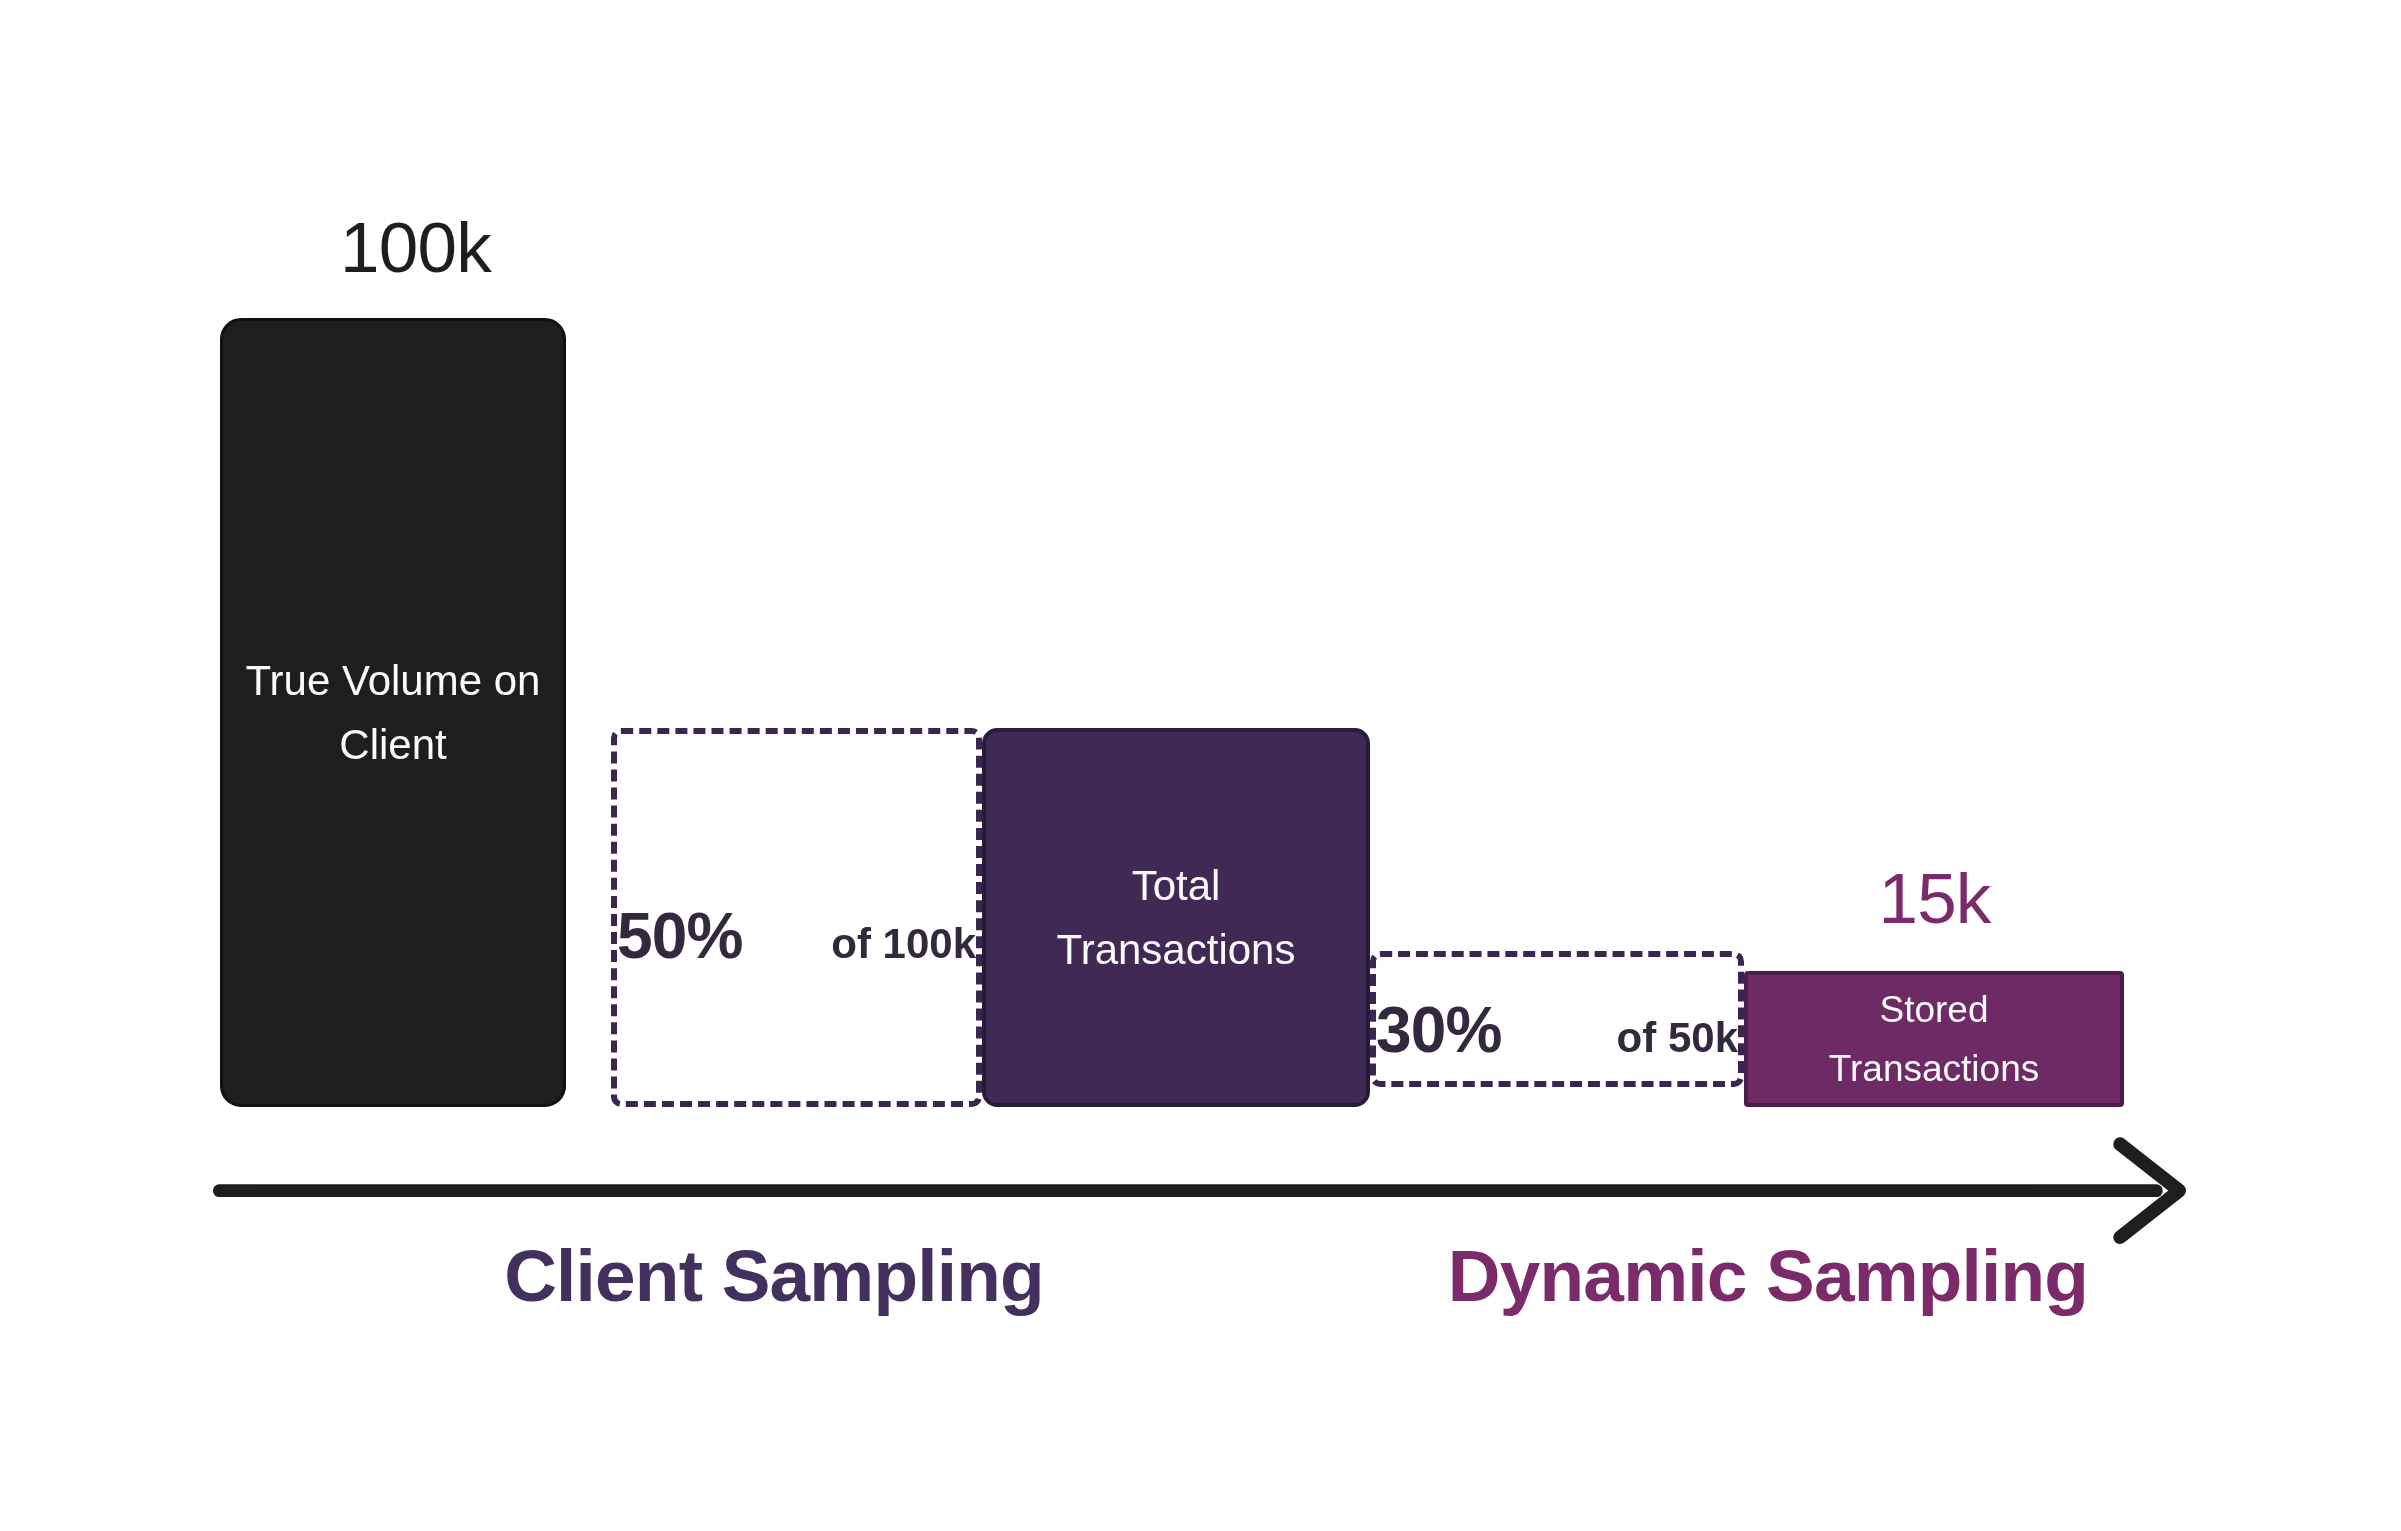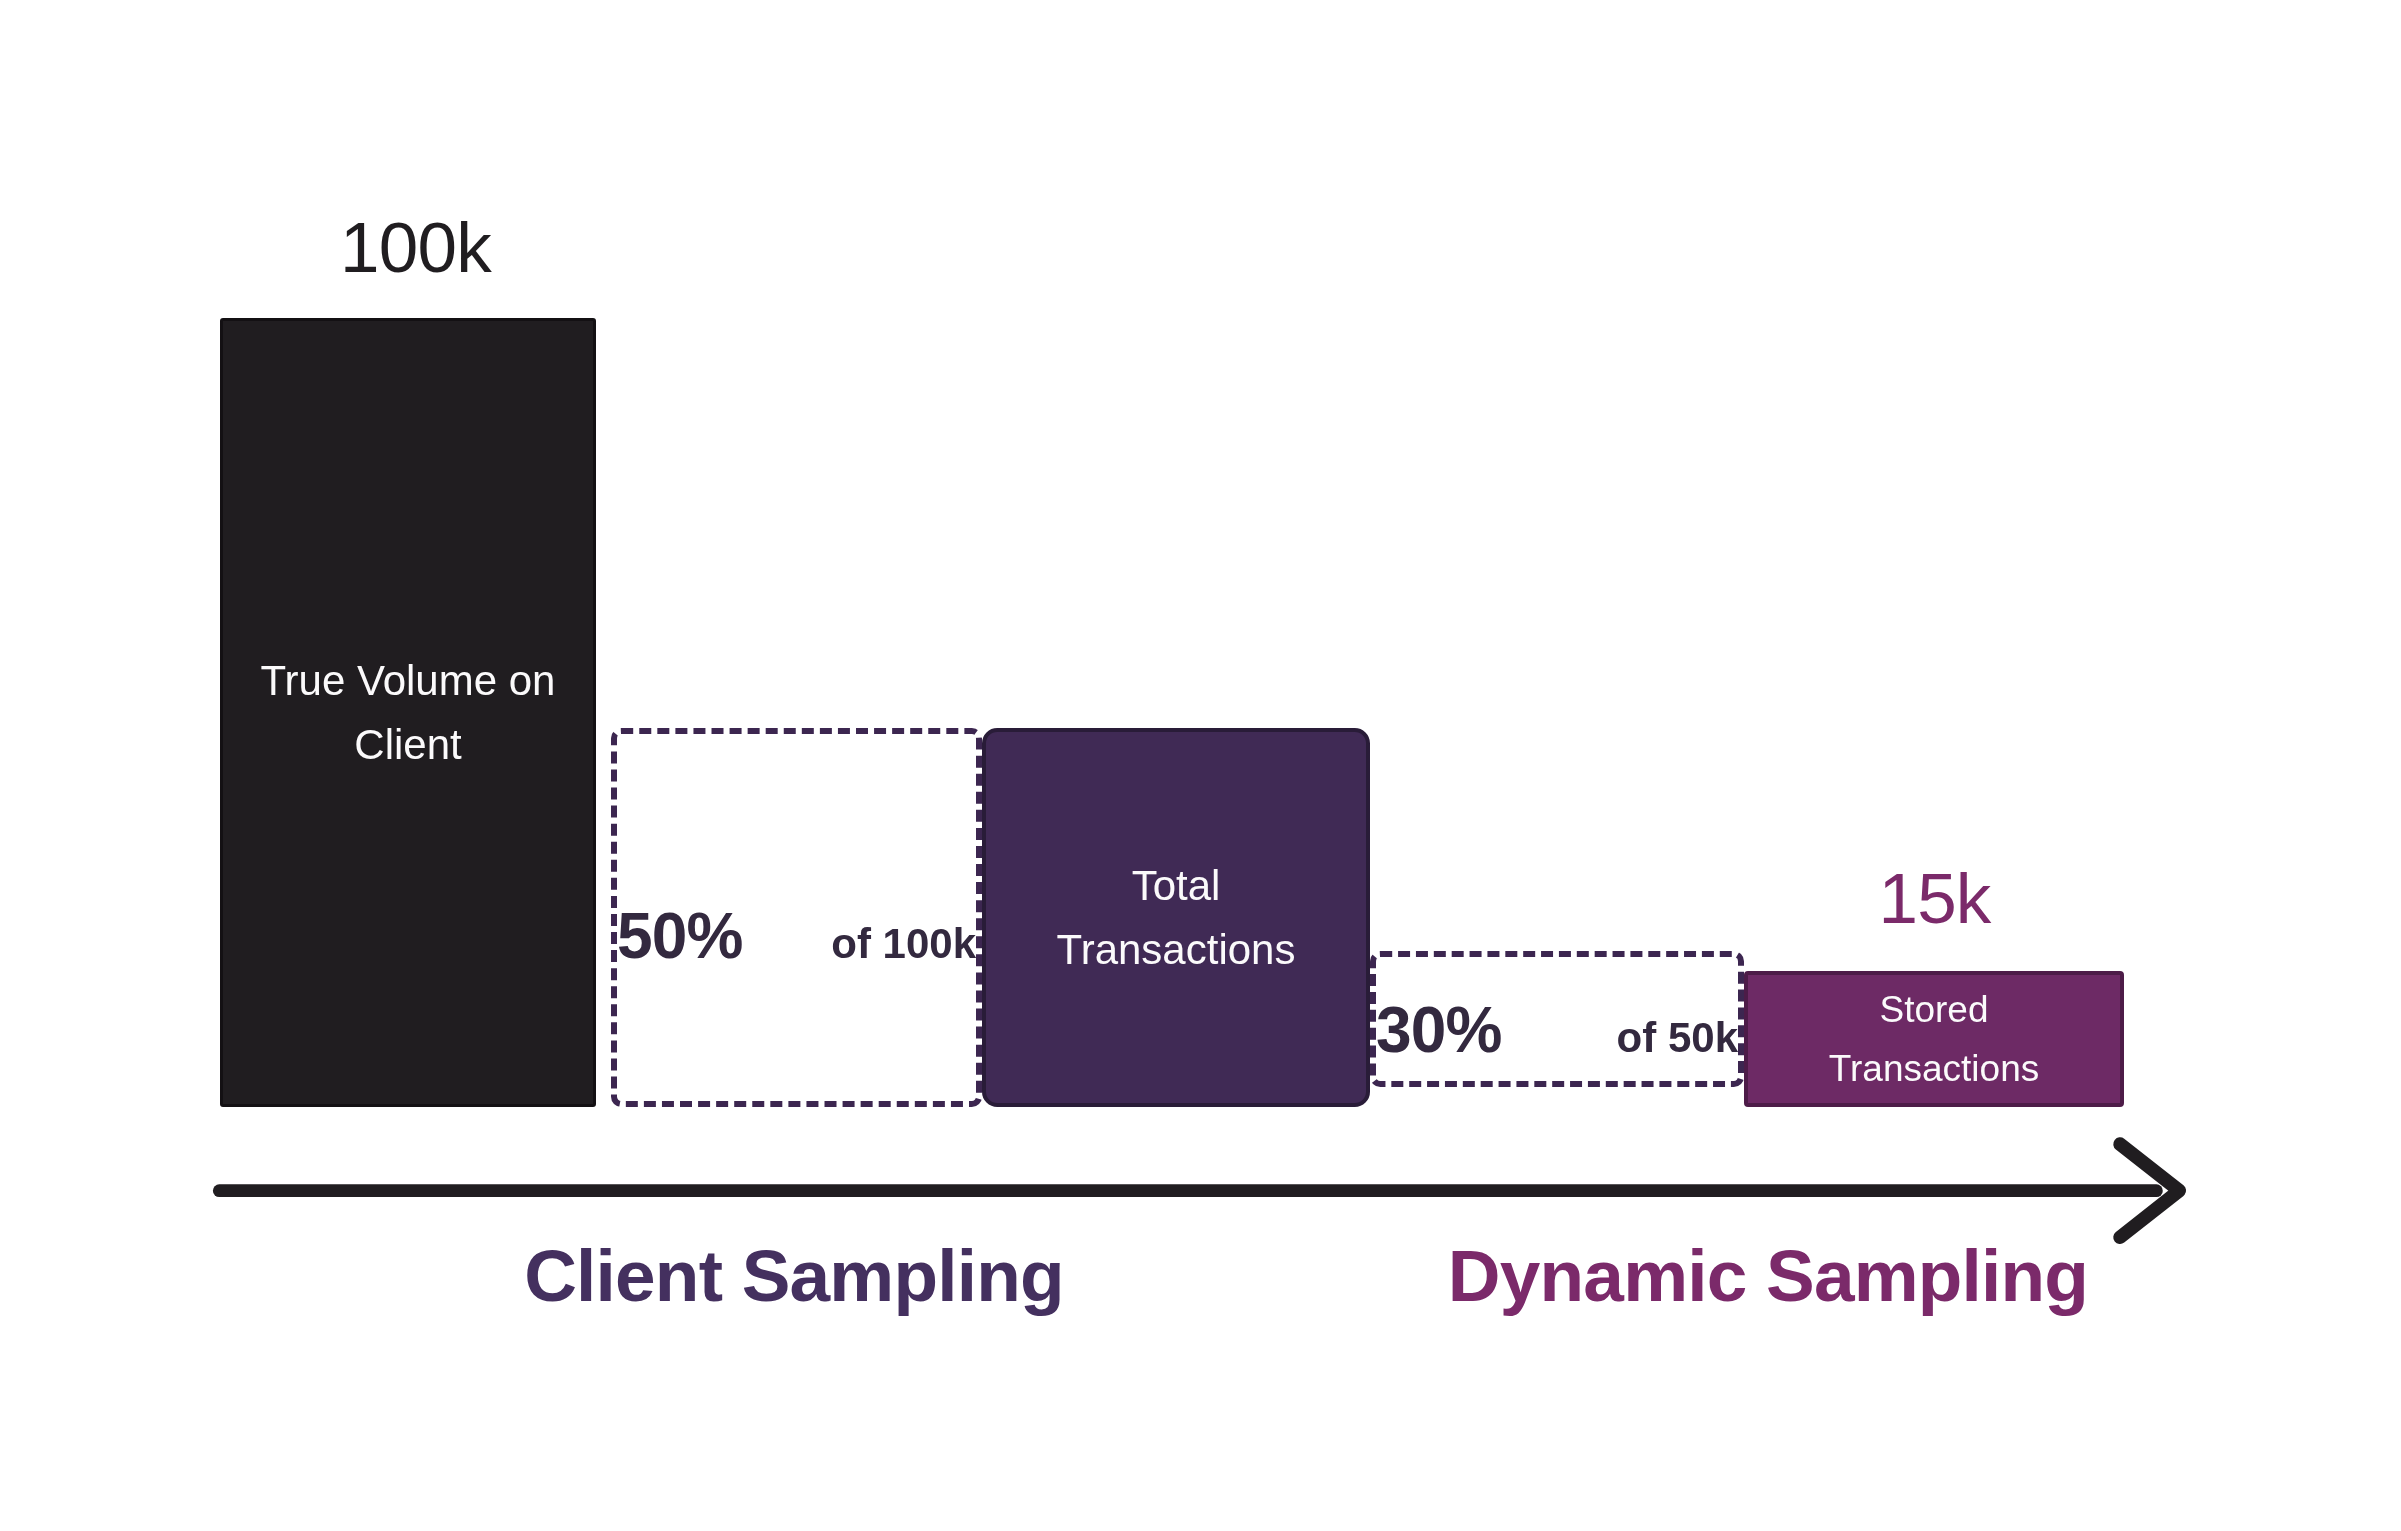--- a/index.html
+++ b/index.html
@@ -30,24 +30,24 @@
   .value-15k  { left: 1765px; top: 863px; color: var(--value-15k, #7b2a6a); }
 
   
   .bar {
     display: flex;
     align-items: center;
     justify-content: center;
     text-align: center;
   }
   .bar-true-volume {
-    left: 220px; top: 318px; width: 376px; height: 789px;
+    left: 220px; top: 318px; width: 346px; height: 789px;
     background: var(--bar-true-volume, #201d20);
     border: 3.4px solid var(--bar-true-volume-border, #131013);
-    border-radius: 3px;
+    border-radius: 21px;
   }
   .bar-total {
     left: 982px; top: 728px; width: 388px; height: 379px;
     background: var(--bar-total, #402a55);
     border: 4.2px solid var(--bar-total-border, #291c38);
     border-radius: 15.3px;
   }
   .bar-stored {
     left: 1744px; top: 971px; width: 380px; height: 136px;
     background: var(--bar-stored, #6d2a65);
@@ -100,21 +100,21 @@
   }
   .stage-label {
     width: 848px;
     text-align: center;
     top: 1236px;
     font-size: 73px;
     font-weight: 600;
     letter-spacing: -0.8px;
     line-height: 1.1;
   }
-  .stage-client  { left: 370px;  color: var(--label-client, #44305f); }
+  .stage-client  { left: 350px;  color: var(--label-client, #44305f); }
   .stage-dynamic { left: 1344px; color: var(--label-dynamic, #7b2a6a); }
 </style>
 </head>
 <body>
 
 <div class="canvas">
 
   <div class="abs value-label value-100k">100k</div>
   <div class="abs value-label value-15k">15k</div>
 

